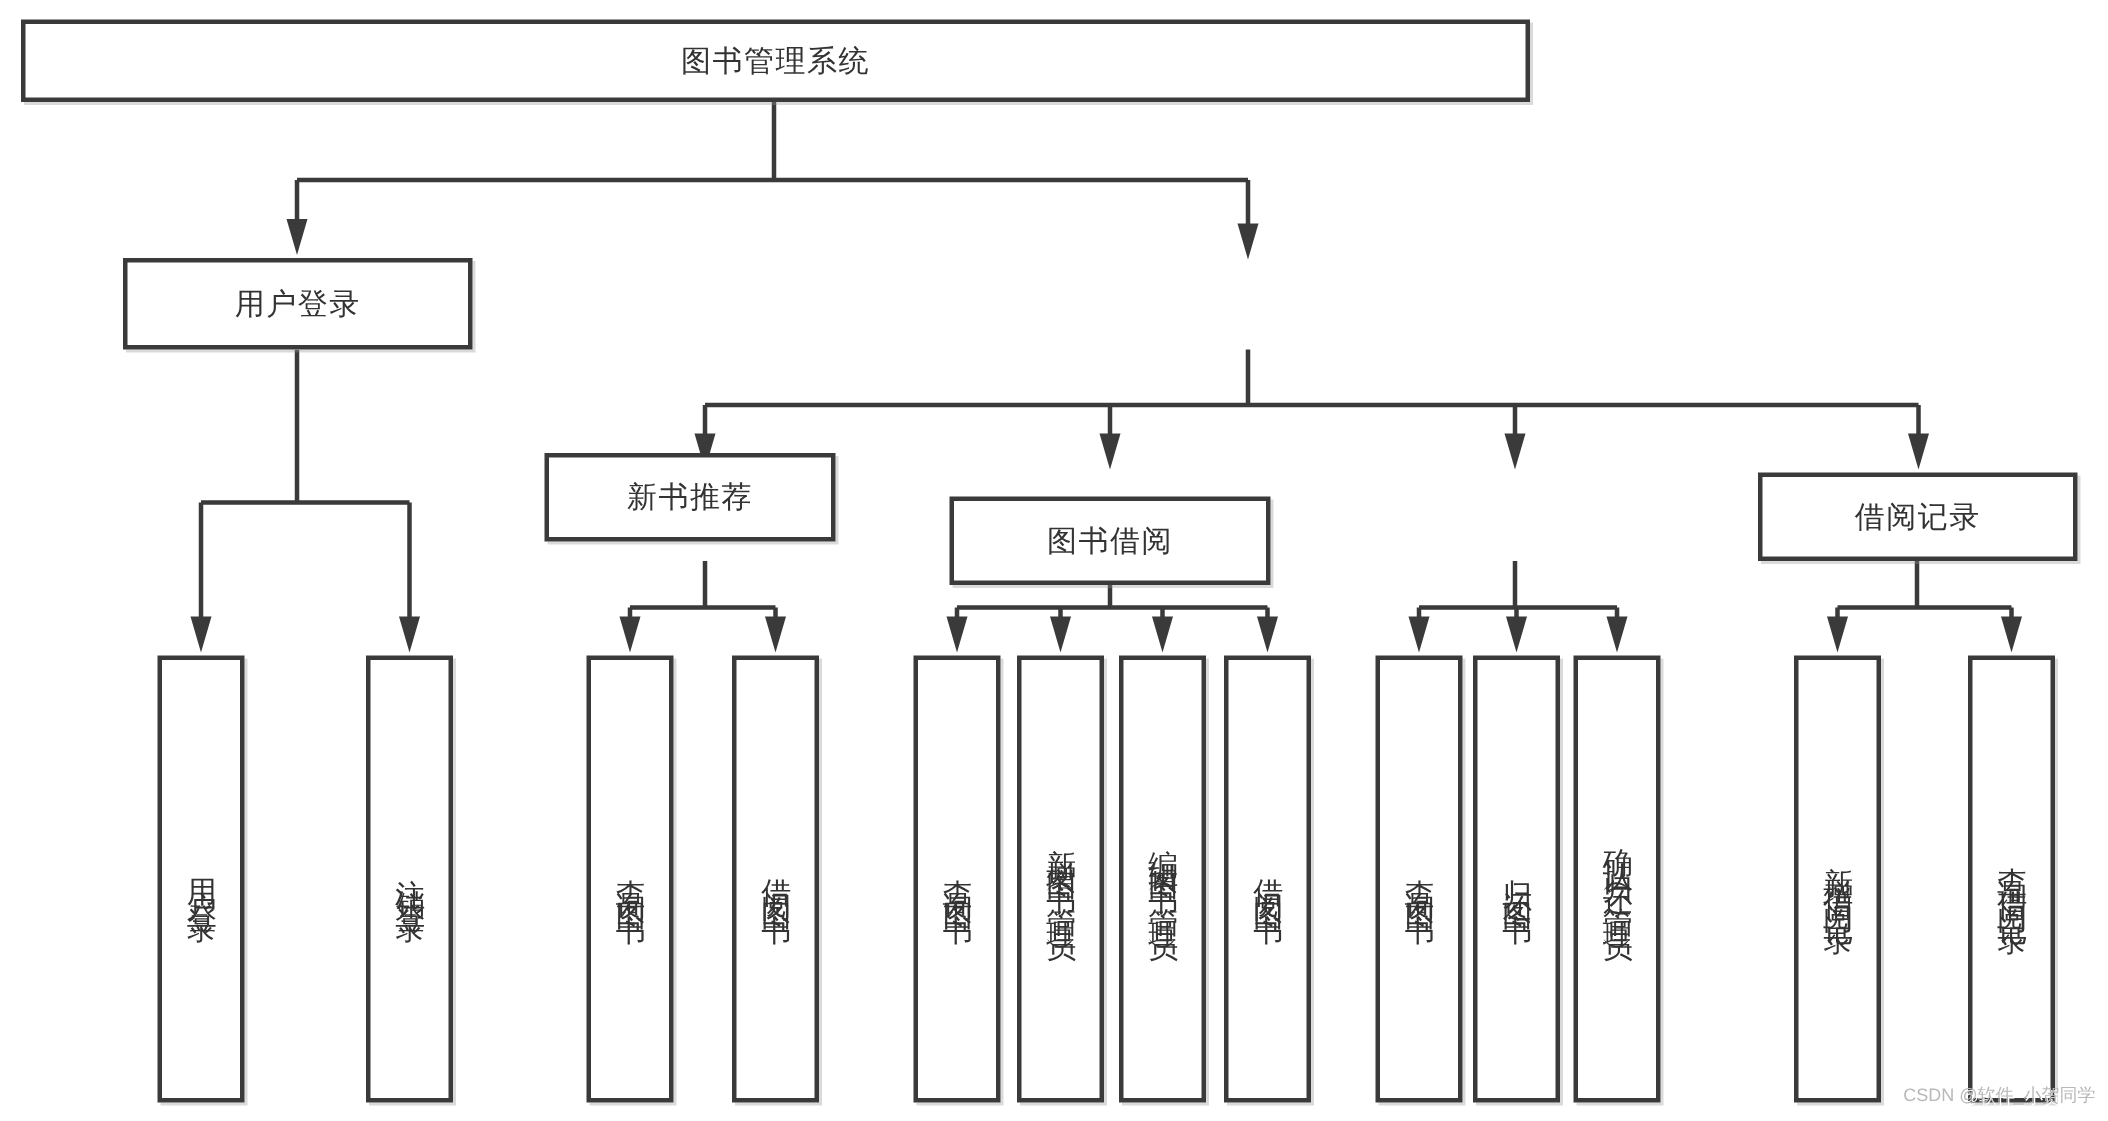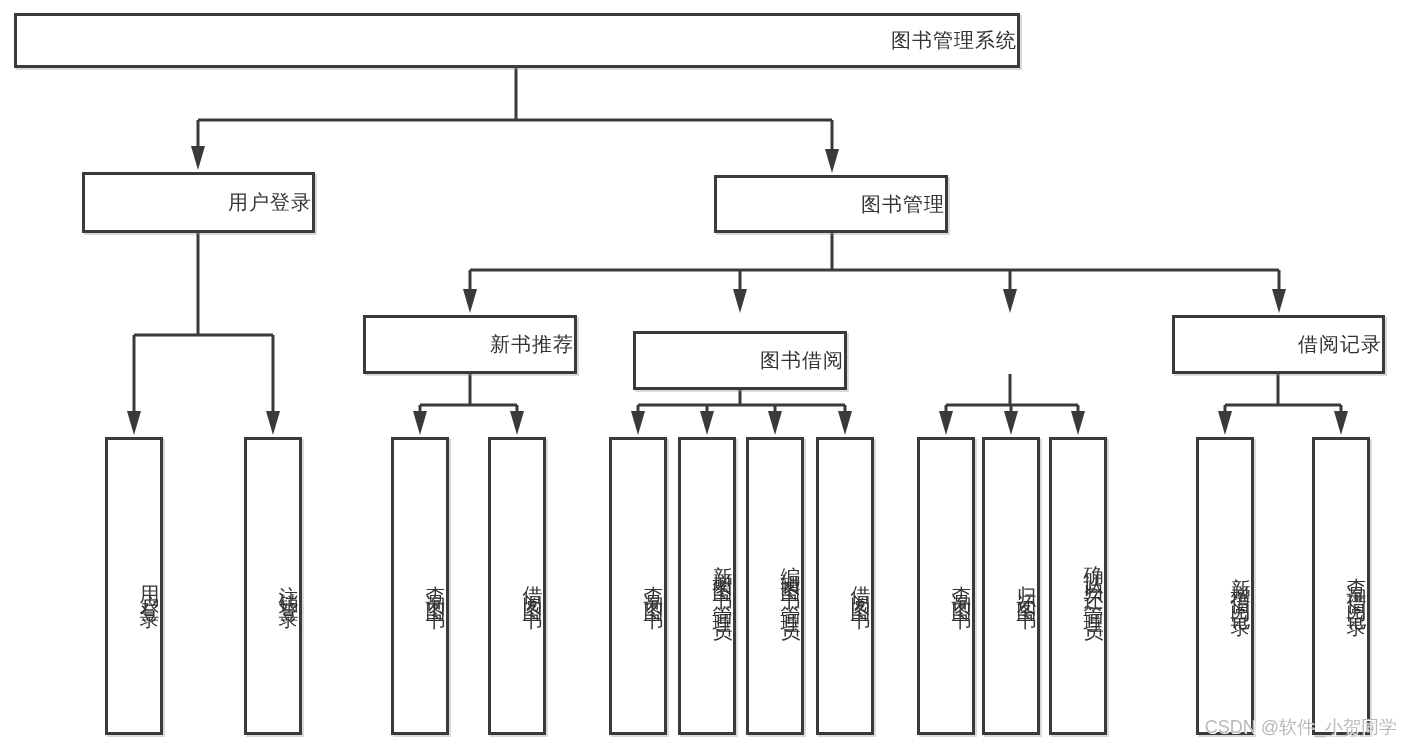--- a/index.html
+++ b/index.html
@@ -17,53 +17,53 @@
     background:var(--background);
     overflow:hidden;
   }
   svg.wires{position:absolute;left:0;top:0;z-index:1;}
   svg.wires path{stroke:var(--line);stroke-width:3;fill:none;}
   svg.wires polygon{fill:var(--line);stroke:none;}
   .node{
     position:absolute;
     border:3px solid var(--line);
     background:var(--background);
-    display:flex;align-items:center;justify-content:flex-end;
+    display:flex;align-items:center;justify-content:center;
     z-index:2;
     box-shadow:2px 2px 0 rgba(150,150,150,0.35);
   }
   .hlabel{
     font-size:20px;color:var(--text);letter-spacing:1px;white-space:nowrap;
   }
   .vlabel{
     writing-mode:vertical-rl;
     text-orientation:mixed;
     font-size:20px;color:var(--text);
     letter-spacing:8px;
     line-height:1;
   }
   
   .n-root   {left:14px;  top:13px;  width:1006px;height:55px;}
   .n-login  {left:82px;  top:172px; width:233px; height:61px;}
   .n-mgmt   {left:714px; top:175px; width:234px; height:58px;}
-  .n-newbook{left:363px; top:315px; width:214px; height:59px;}
+  .n-newbook{left:363px; top:302px; width:194px; height:59px;}
   .n-borrow {left:633px; top:315px; width:214px; height:59px;margin-top:16px;}
   .n-current{left:903px; top:315px; width:214px; height:59px;}
   .n-records{left:1172px;top:315px; width:213px; height:59px;}
   
   .vbox{top:437px;width:58px;height:298px;}
   .n-l1{left:105px;} .n-l2{left:244px;}
   .n-n1{left:391px;} .n-n2{left:488px;}
   .n-b1{left:609px;} .n-b2{left:678px;} .n-b3{left:746px;} .n-b4{left:816px;}
   .n-c1{left:917px;} .n-c2{left:982px;} .n-c3{left:1049px;}
   .n-r1{left:1196px;}.n-r2{left:1312px;}
   .watermark{
     position:absolute;
     right:8px;bottom:8px;
-    font-size:18px;
+    font-size:12px;
     color:var(--watermark);
     text-shadow:1px 1px 0 #ffffff;
     z-index:3;
     white-space:nowrap;
   }
 </style>
 </head>
 <body>
 
 <div class="canvas">
@@ -98,23 +98,20 @@
     <polygon points="1218,411 1232,411 1225,435"></polygon>
     <polygon points="1334,411 1348,411 1341,435"></polygon>
   </svg>
 
   <div class="node n-root">
     <span class="hlabel">图书管理系统</span>
   </div>
 
   <div class="node n-login">
     <span class="hlabel">用户登录</span>
-  </div>
-  <div class="node n-mgmt">
-    <span class="hlabel">图书管理</span>
   </div>
 
   <div class="node n-newbook">
     <span class="hlabel">新书推荐</span>
   </div>
   <div class="node n-borrow">
     <span class="hlabel">图书借阅</span>
   </div>
   <div class="node n-records">
     <span class="hlabel">借阅记录</span>

